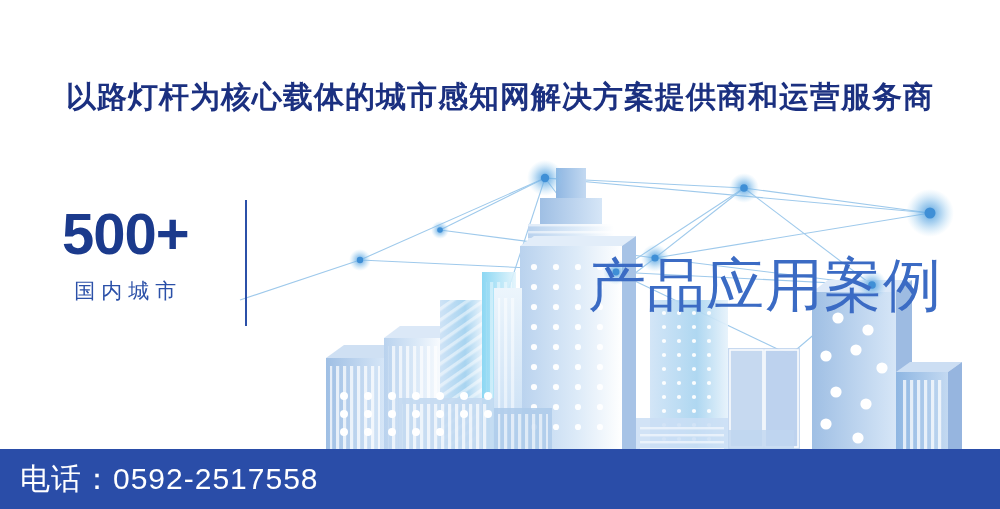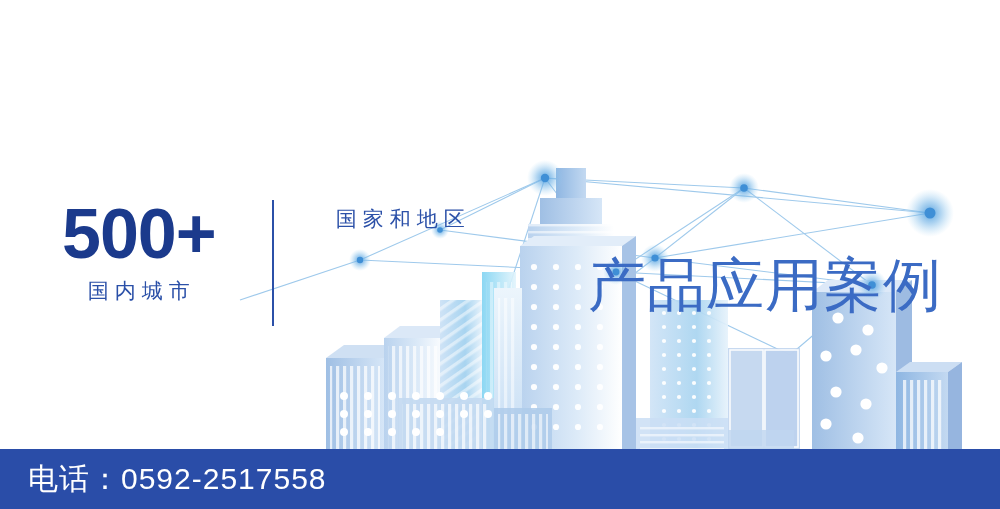--- a/index.html
+++ b/index.html
@@ -49,21 +49,21 @@
     align-items: stretch;
     height: 130px;
   }
   .stat-block {
     display: flex;
     flex-direction: column;
     justify-content: flex-start;
     align-items: center;
   }
   .stat-number {
-    font-size: 70px;
+    font-size: 58px;
     line-height: 72px;
     font-weight: bold;
     color: #1b3a8c;
     letter-spacing: -1px;
   }
   .stat-label {
     margin-top: 8px;
     font-size: 21px;
     line-height: 26px;
     letter-spacing: 6px;
@@ -94,21 +94,21 @@
     position: absolute;
     left: 0;
     bottom: 0;
     width: 1000px;
     height: 60px;
     background: #2a4da8;
     display: flex;
     align-items: center;
   }
   #phone-text {
-    margin-left: 28px;
+    margin-left: 20px;
     font-size: 30px;
     line-height: 36px;
     letter-spacing: 1px;
     color: #ffffff;
     white-space: nowrap;
   }
 </style>
 </head>
 <body>
 
@@ -288,32 +288,32 @@
       <circle cx="872" cy="285" r="3.8" fill="#3f8fd6"></circle>
       <circle cx="616" cy="272" r="13" fill="url(#node)"></circle>
       <circle cx="616" cy="272" r="3.4" fill="#3f8fd6"></circle>
       <circle cx="360" cy="260" r="11" fill="url(#node)"></circle>
       <circle cx="360" cy="260" r="3.2" fill="#3f8fd6"></circle>
       <circle cx="440" cy="230" r="9" fill="url(#node)"></circle>
       <circle cx="440" cy="230" r="2.8" fill="#3f8fd6"></circle>
     </g>
   </svg>
 
+  <div id="headline">以路灯杆为核心载体的城市感知网解决方案提供商和运营服务商</div>
 
   <div id="stats">
 
     <div class="stat-block">
       <div class="stat-number">500+</div>
       <div class="stat-label">国内城市</div>
     </div>
 
     <div id="stat-divider"></div>
 
     <div class="stat-block">
-      <div class="stat-label">国家和地区</div>
     </div>
 
   </div>
 
   <div id="section-title">产品应用案例</div>
 
   <div id="phone-bar">
     <div id="phone-text">电话：0592-2517558</div>
   </div>
 

